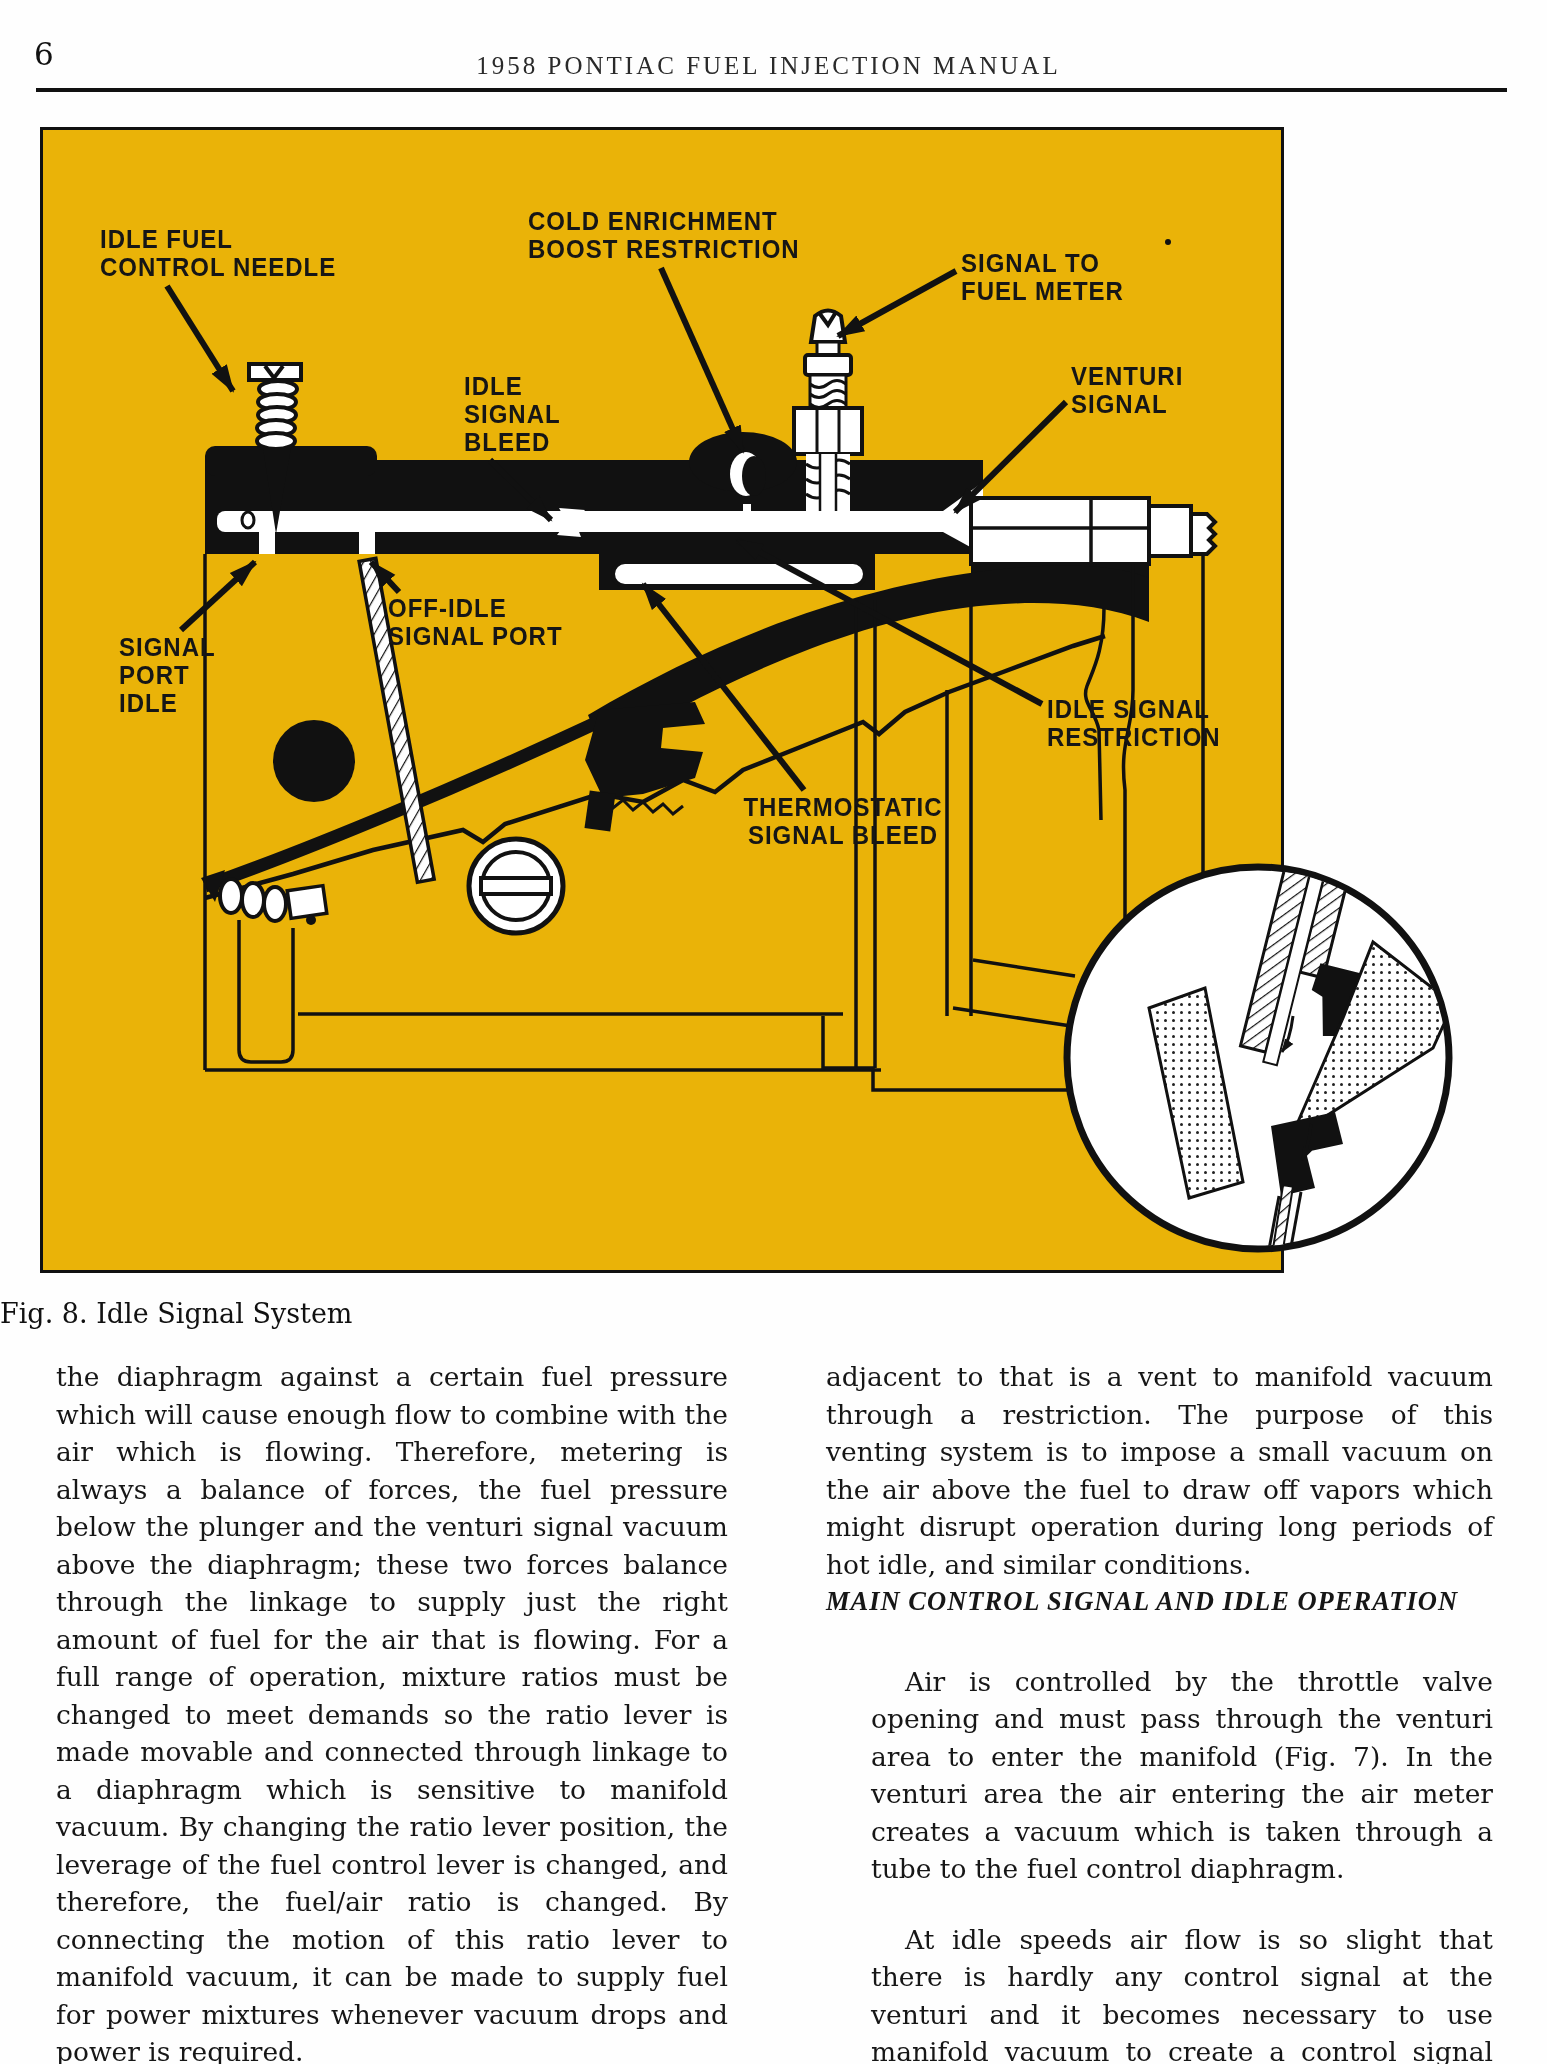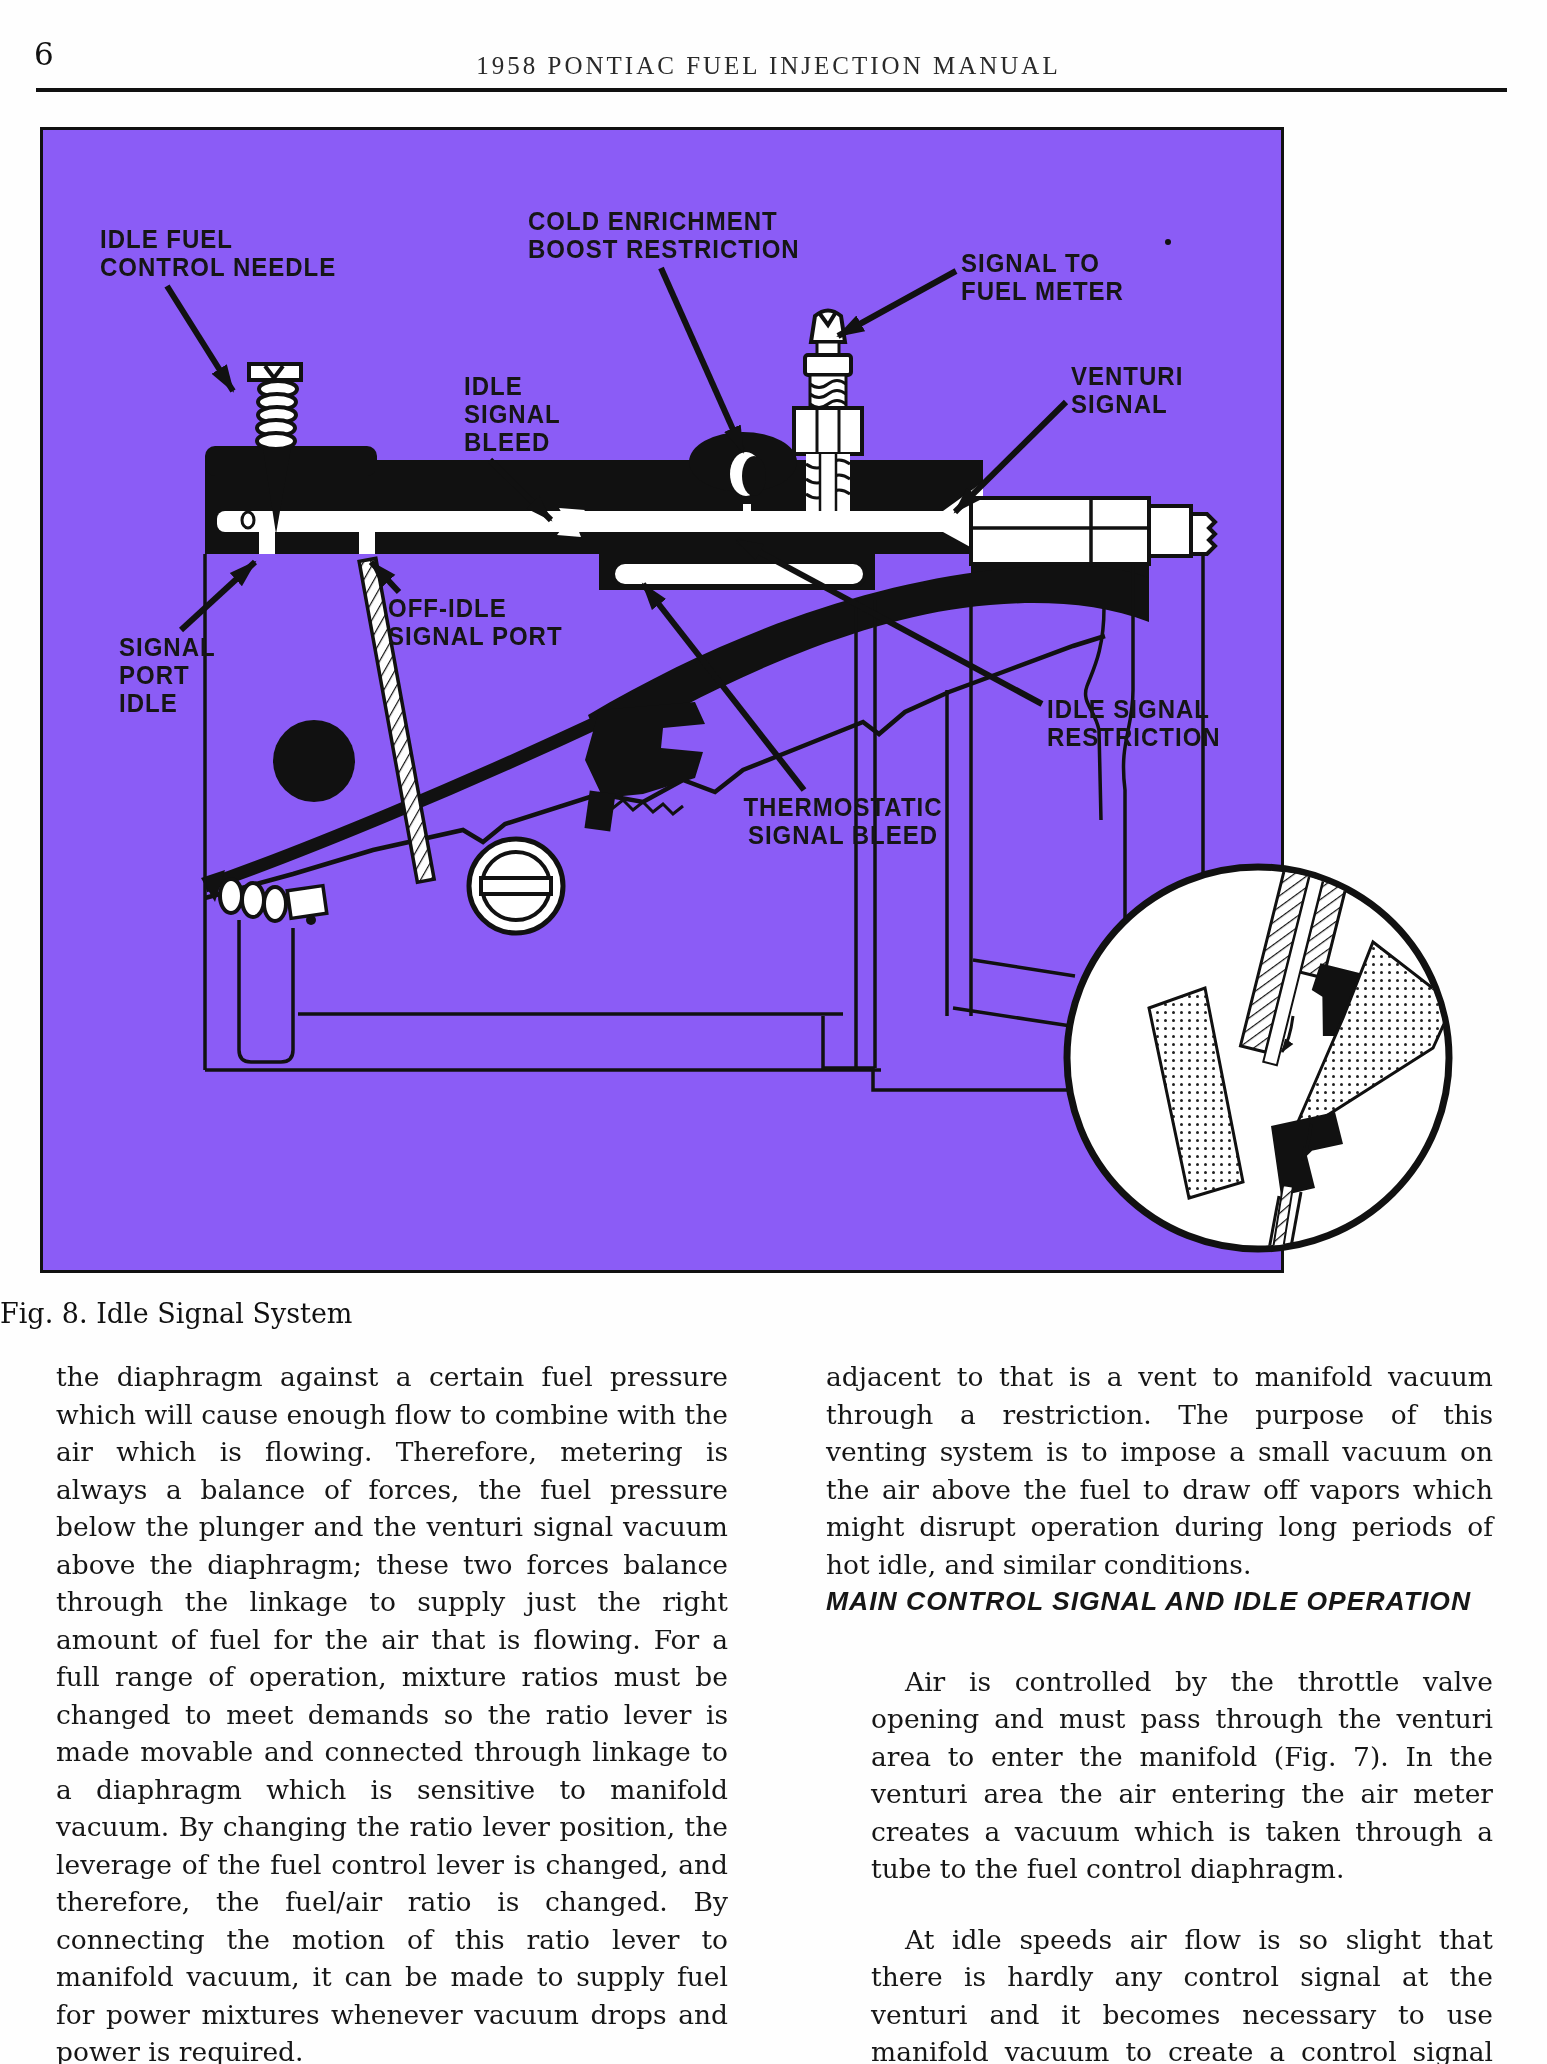--- a/index.html
+++ b/index.html
@@ -27,21 +27,21 @@
   .header-rule{
     position:absolute;left:36px;right:40px;top:88px;
     height:4px;background:#111;
   }
   
   .figure-frame{
     position:absolute;left:40px;top:127px;
     width:1244px;height:1146px;
     border:3px solid #111;
     box-sizing:border-box;
-    background:#8b5cf6;
+    background:#eab308;
   }
   .figure-frame svg{position:absolute;left:0;top:0;}
   .fig-label{
     position:absolute;
     font-family:"Liberation Sans",sans-serif;
     font-weight:bold;
     font-size:24px;line-height:27px;
     letter-spacing:1px;
     color:#161616;
     white-space:pre-line;
@@ -64,21 +64,21 @@
   .col p{
     margin:0;
     font-size:26.5px;line-height:37.5px;
     text-align:justify;
     color:#161616;
   }
   p.indent{text-indent:34px;margin-left:45px;}
   p.cont-end{text-align-last:justify;}
   .section-heading{
     margin-top:64px;
-    font-family:Liberation Sans, sans-serif;
+    font-family:Liberation Serif, serif;
     font-style:italic;font-weight:bold;
     font-size:27px;letter-spacing:1px;
     color:#141414;
     white-space:nowrap;
   }
   .right-p2{margin-top:42px !important;}
   .right-p3{margin-top:33px !important;}
 </style>
 </head>
 <body>

